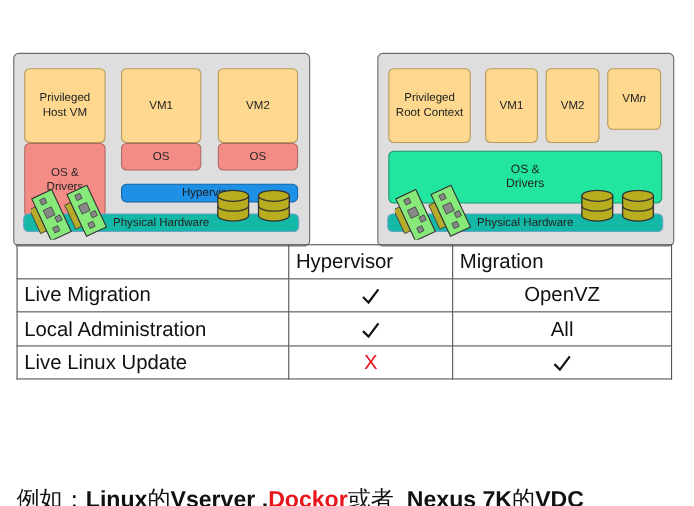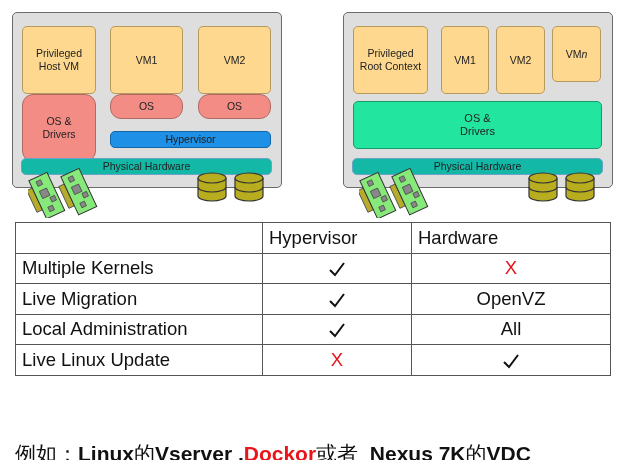--- a/index.html
+++ b/index.html
@@ -1,22 +1,22 @@
 <!DOCTYPE html>
 <html><head>
 <meta charset="utf-8">
 <style>
   html, body { margin:0; padding:0; background:#ffffff; }
   body { width:631px; height:460px; position:relative; overflow:hidden;
          font-family:"Liberation Sans", sans-serif; }
-  .stack { position:absolute; background:#dedede; border:1.5px solid #6b6b6b; border-radius:5px; }
+  .stack { position:absolute; background:#dedede; border:1.5px solid #6b6b6b; border-radius:5px;margin-top:36px; }
   .blk { position:absolute; border:1px solid #8a7a5a; border-radius:5px; display:flex;
          align-items:center; justify-content:center; text-align:center; font-size:10.5px; line-height:13px; color:#222; box-sizing:border-box; }
   .tan { background:#fdd88e; border-color:#b79a5c; }
-  .pink { background:#f48c86; border-color:#b06a64;border-radius:11px; }
+  .pink { background:#f48c86; border-color:#b06a64; }
   .blue { background:#1e90e6; border-color:#1367a8; color:#1a1a1a; }
   .lblue { background:#14b8a6; border-color:#6aa3c5; }
   .green { background:#22e6a0; border-color:#1a9a6a; font-size:11px; }
   .icons { position:absolute; }
   table.cmp { position:absolute; left:15px; top:222px; border-collapse:collapse; width:596px; }
   table.cmp td { border:1.5px solid #555; height:29.5px; padding:0 0 0 6px; font-size:18.5px; color:#111; }
   table.cmp td.c { text-align:center; padding:0; }
   .red { color:#e8151b; }
   .check svg { vertical-align:middle; }
   .caption { position:absolute; left:15px; top:424px; font-size:21px; color:#111; white-space:nowrap;margin-top:16px; }
@@ -111,29 +111,22 @@
     <path d="M2 15 a14 5 0 0 0 28 0" fill="none" stroke="#333" stroke-width="1.2"></path>
     <ellipse cx="16" cy="6" rx="14" ry="5" fill="#b7ad1f" stroke="#333" stroke-width="1.2"></ellipse>
   </g>
 </svg>
 
 <table class="cmp">
   <tbody id="tbody">
     <tr>
       <td style="width:240px;"></td>
       <td style="width:142px;">Hypervisor</td>
-      <td>Hardware</td>
+      <td>Migration</td>
     </tr>
-  <tr>
-        <td>Multiple Kernels</td>
-        <td class="c check"><svg width="20" height="16" viewBox="0 0 20 16">
-            <path d="M3 9 L8 14 L17 2" fill="none" stroke="#111" stroke-width="2"></path>
-          </svg></td>
-        <td class="c"><span class="red">X</span></td>
-      </tr>
       <tr>
         <td>Live Migration</td>
         <td class="c check"><svg width="20" height="16" viewBox="0 0 20 16">
             <path d="M3 9 L8 14 L17 2" fill="none" stroke="#111" stroke-width="2"></path>
           </svg></td>
         <td class="c">OpenVZ</td>
       </tr>
       <tr>
         <td>Local Administration</td>
         <td class="c check"><svg width="20" height="16" viewBox="0 0 20 16">

